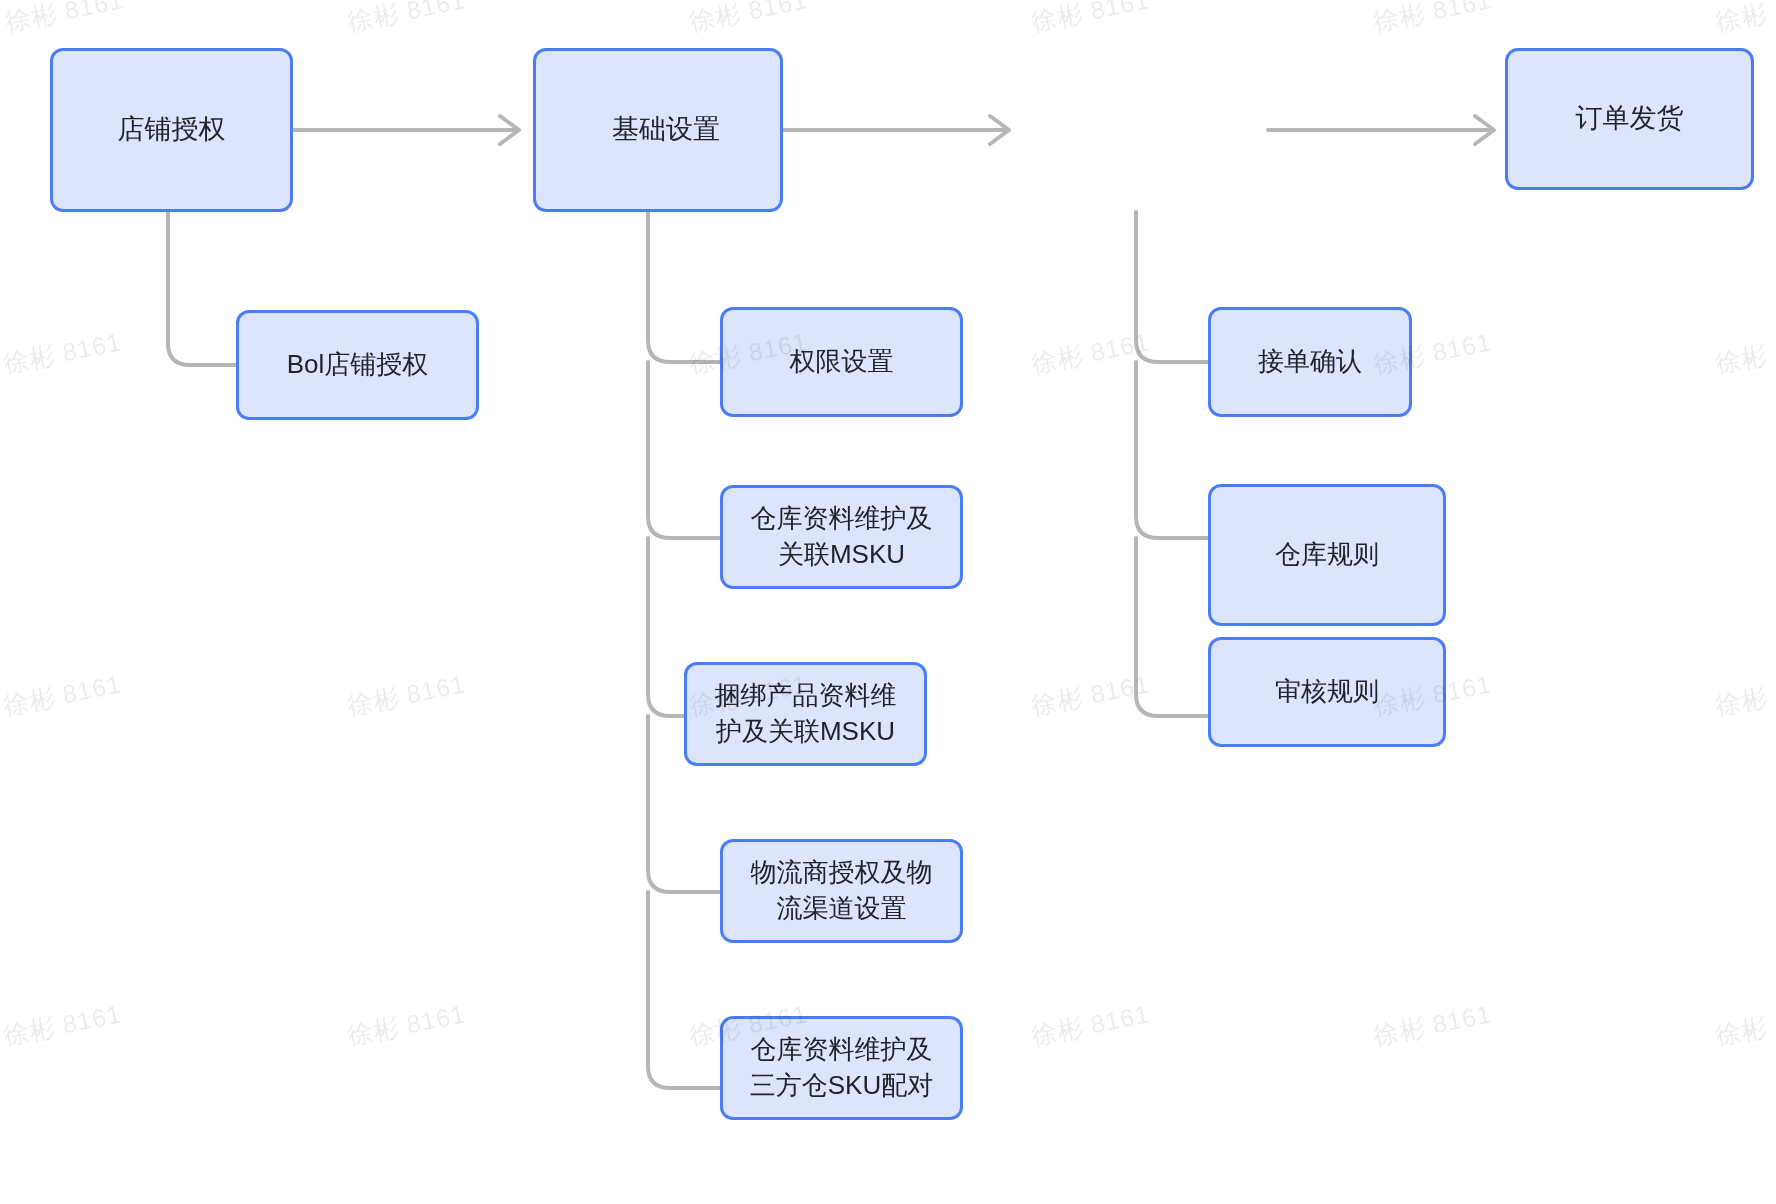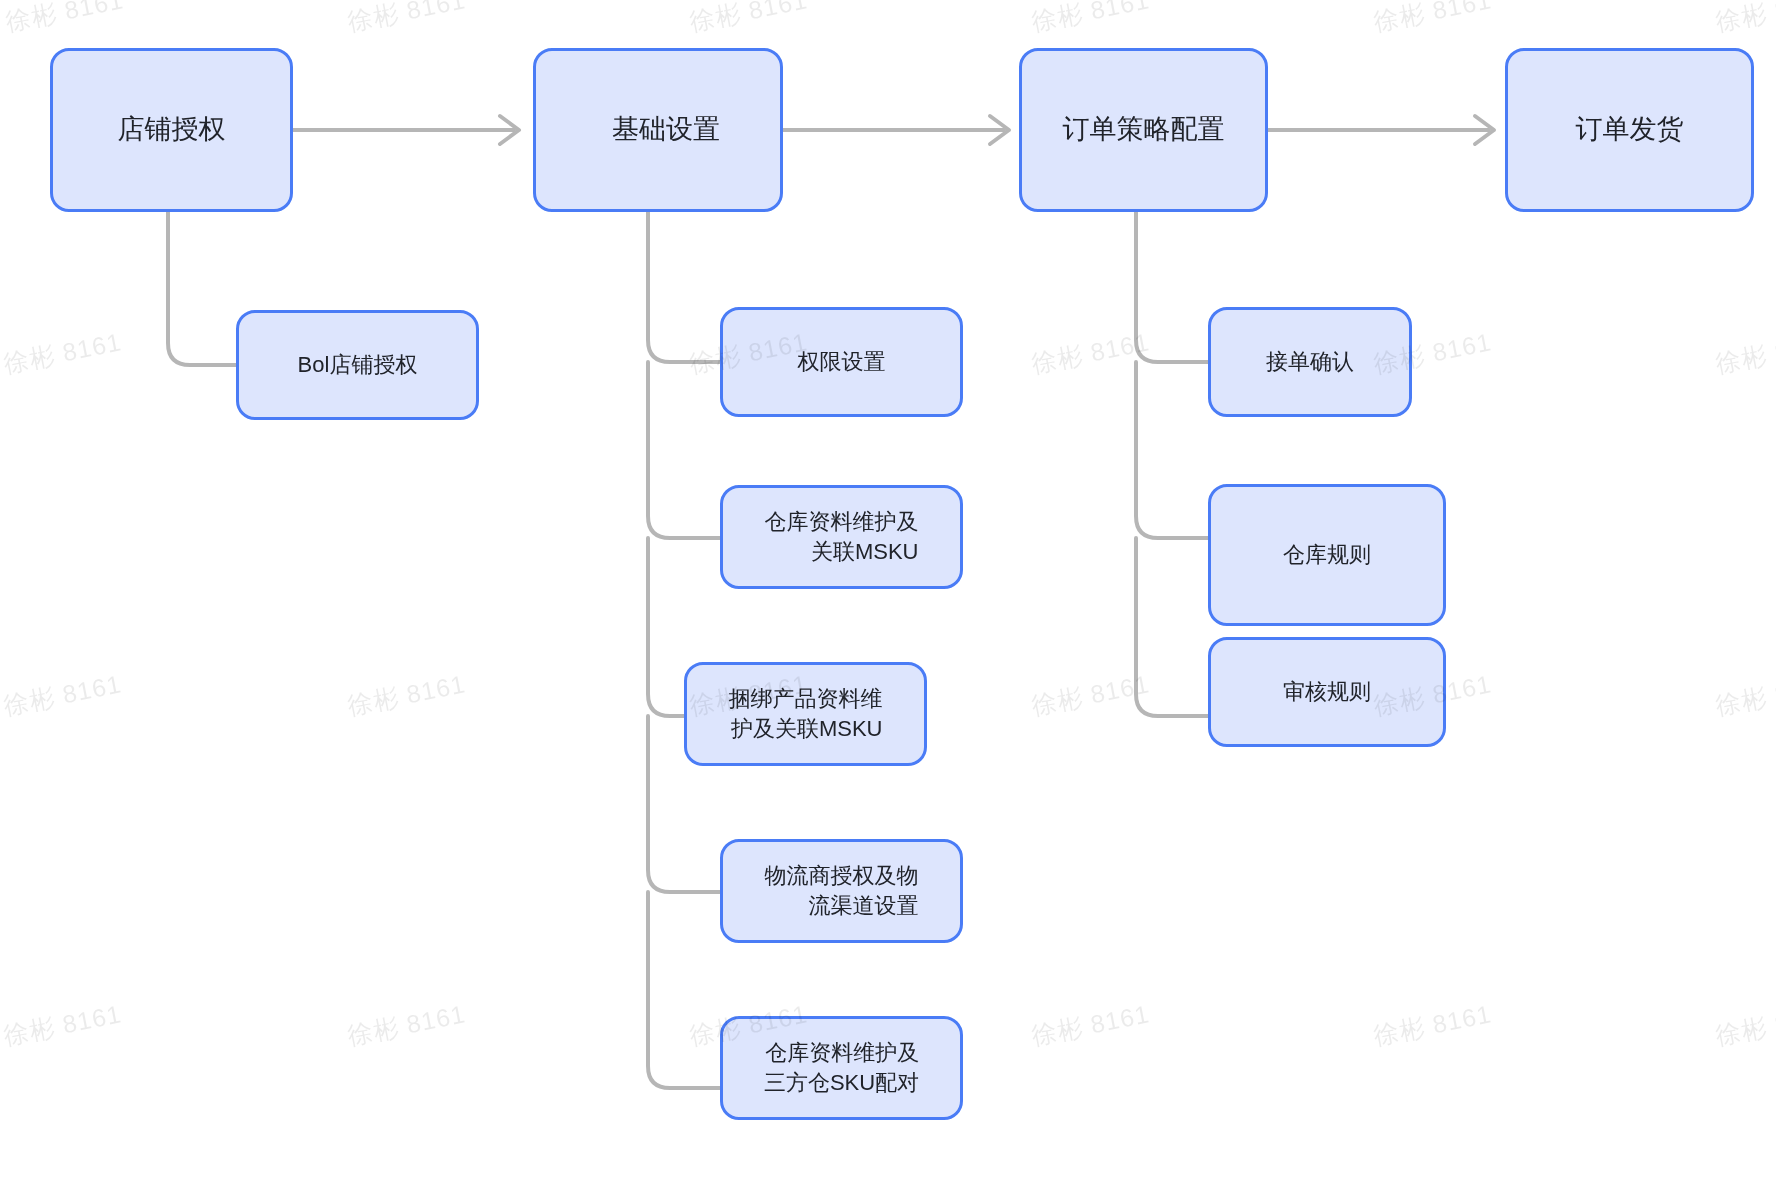--- a/index.html
+++ b/index.html
@@ -60,36 +60,36 @@
     stroke-linecap: round;
     stroke-linejoin: round;
   }
 
   
   .node {
     position: absolute;
     box-sizing: border-box;
     background: #dde5fd;
     border: 3px solid #4a7cf6;
-    border-radius: 19px;
+    border-radius: 13px;
     display: flex;
     align-items: center;
     justify-content: center;
     text-align: center;
     z-index: 3;
   }
   .node .label {
     color: #20232a;
     font-size: 27px;
     line-height: 1.38;
     font-family: "Liberation Sans", "DejaVu Sans", sans-serif;
     white-space: pre-line;
     padding: 0 8px;
   }
-  .node.sub .label { font-size: 22px; text-align: right; }
+  .node.sub .label { font-size: 26px; }
 </style>
 </head>
 <body>
 
 <div id="canvas">
 
   <div id="watermarks">
     <span class="wm" style="left:6px;  top:6px;">徐彬 8161</span>
     <span class="wm" style="left:348px;top:6px;">徐彬 8161</span>
     <span class="wm" style="left:690px;top:6px;">徐彬 8161</span>
@@ -143,25 +143,22 @@
   </svg>
 
   <div class="node" style="left:50px; top:48px; width:243px; height:164px;">
     <span class="label">店铺授权</span>
   </div>
 
   <div class="node" style="left:533px; top:48px; width:250px; height:164px;padding-left:16px;">
     <span class="label">基础设置</span>
   </div>
 
-  <div class="node" style="left:1019px; top:48px; width:249px; height:164px;">
-    <span class="label">订单策略配置</span>
-  </div>
-
-  <div class="node" style="left:1505px; top:48px; width:249px; height:164px;text-align:center;">
+
+  <div class="node" style="left:1505px; top:48px; width:249px; height:142px;text-align:center;">
     <span class="label">订单发货</span>
   </div>
 
   <div class="node sub" style="left:236px; top:310px; width:243px; height:110px;">
     <span class="label">Bol店铺授权</span>
   </div>
 
   <div class="node sub" style="left:720px; top:307px; width:243px; height:110px;">
     <span class="label">权限设置</span>
   </div>

